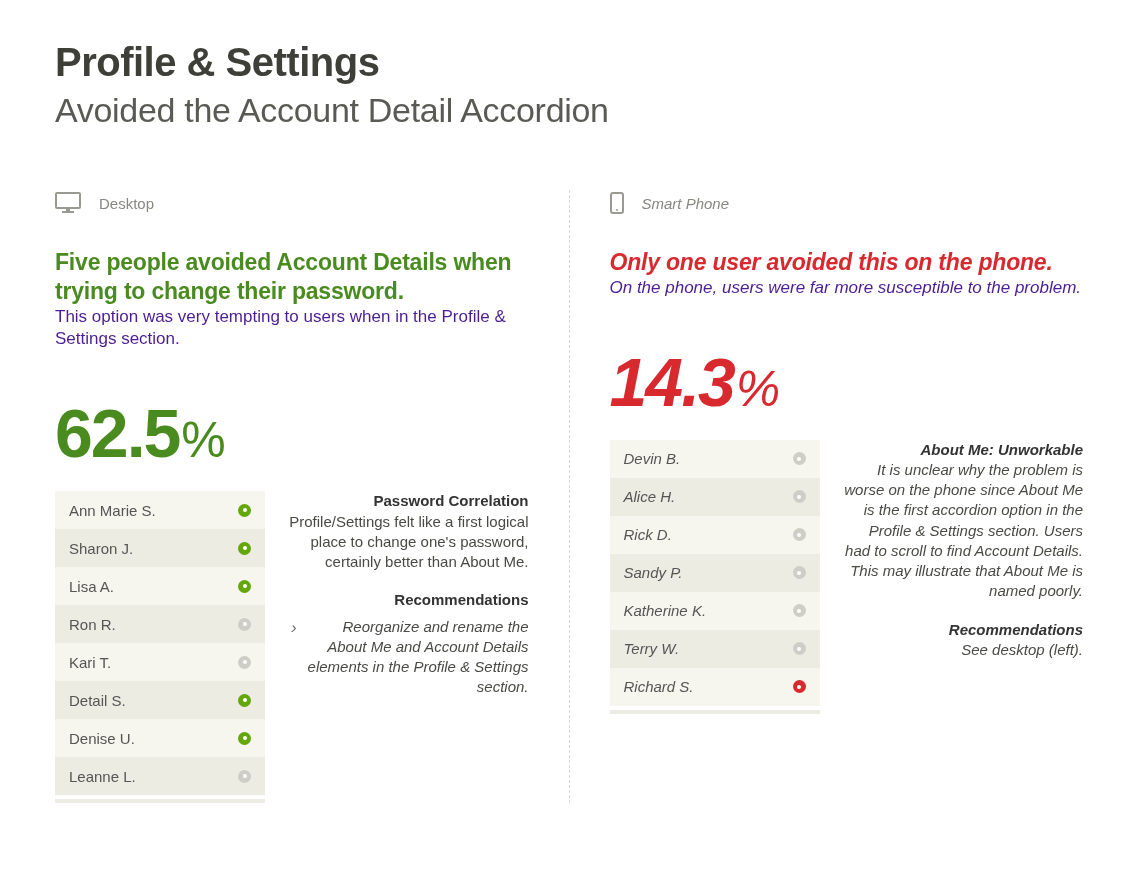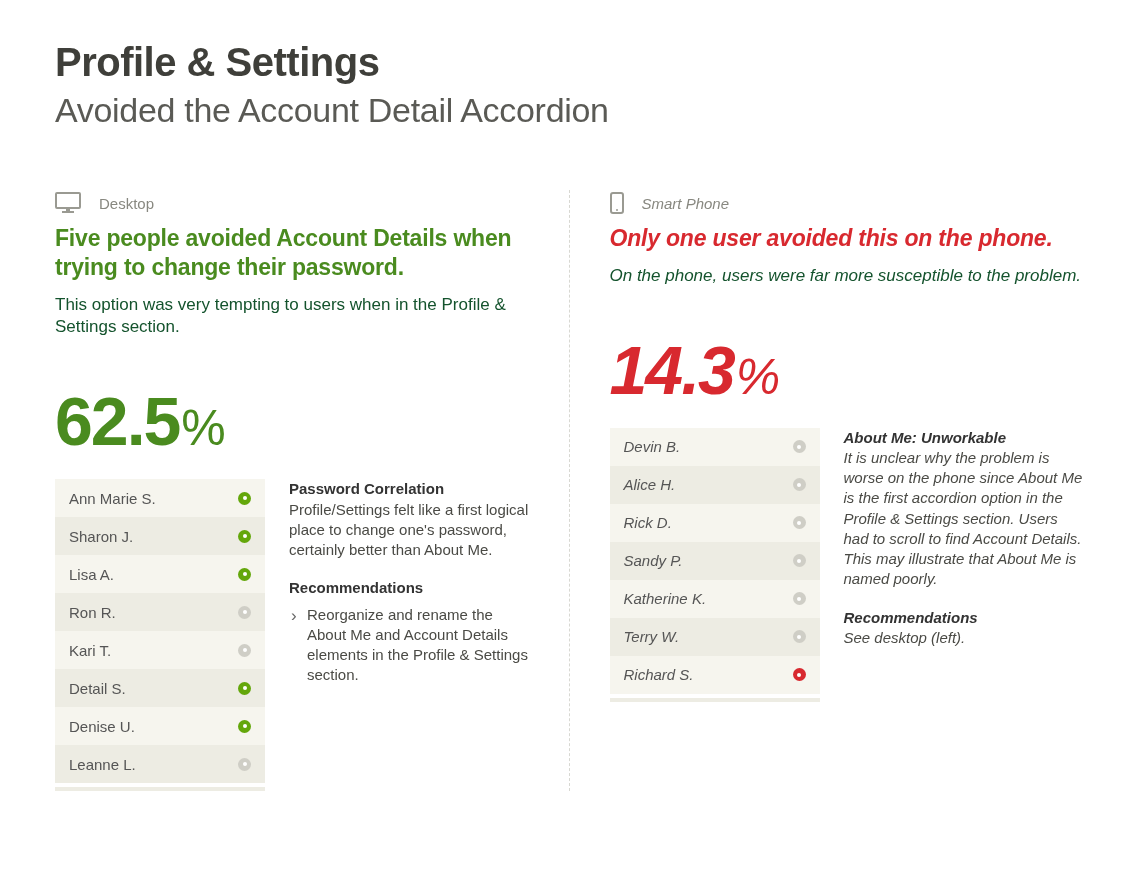--- a/index.html
+++ b/index.html
@@ -39,30 +39,29 @@
     align-items: center;
     color: #888880;
     font-size: 15px;
     gap: 18px;
     height: 26px;
   }
   .device-row svg { display: block; }
   .headline {
     font-size: 23px;
     font-weight: 700;
-    margin-top: 8px;
+    margin-top: 32px;
     line-height: 1.25;
     letter-spacing: -0.2px;
   }
   .green { color: #4a8b1f; }
   .red { color: #d8292f; }
   .sub {
     font-size: 17px;
-    color: #14532d;
-    margin-top: 12px;
+    color: #4c1d95;
     line-height: 1.35;
     font-weight: 300;
   }
   .stat {
     margin-top: 48px;
     font-weight: 700;
     display: flex;
     align-items: baseline;
     letter-spacing: -2px;
   }
@@ -90,30 +89,31 @@
     display: flex; align-items: center; justify-content: center;
     flex-shrink: 0;
   }
   .dot-inactive { background: #cfcec6; }
   .dot-green { background: #64a70b; }
   .dot-red { background: #d8292f; }
   .dot::after {
     content: ""; width: 4px; height: 4px; border-radius: 50%; background: #fff;
   }
   .p-bottom-line { height: 4px; background: #edece3; margin-top: 4px; }
-  .notes-col { flex: 1; font-size: 15px; color: #4a4a45; line-height: 1.35; }
+  .notes-col { flex: 1; font-size: 15px; color: #4a4a45; line-height: 1.35; text-align: right; }
   .notes-col .block-title { font-weight: 700; color: #333; }
   .notes-col p { font-weight: 300; }
   .notes-col .gap { height: 18px; }
   .rec-list { list-style: none; margin-top: 6px; }
   .rec-list li {
     position: relative;
     padding-left: 18px;
     margin-bottom: 14px;
     font-weight: 300;
+    font-style: italic;
   }
   .rec-list li::before {
     content: "›";
     position: absolute;
     left: 2px;
     top: 0;
     font-size: 17px;
     color: #666;
   }
 </style>

